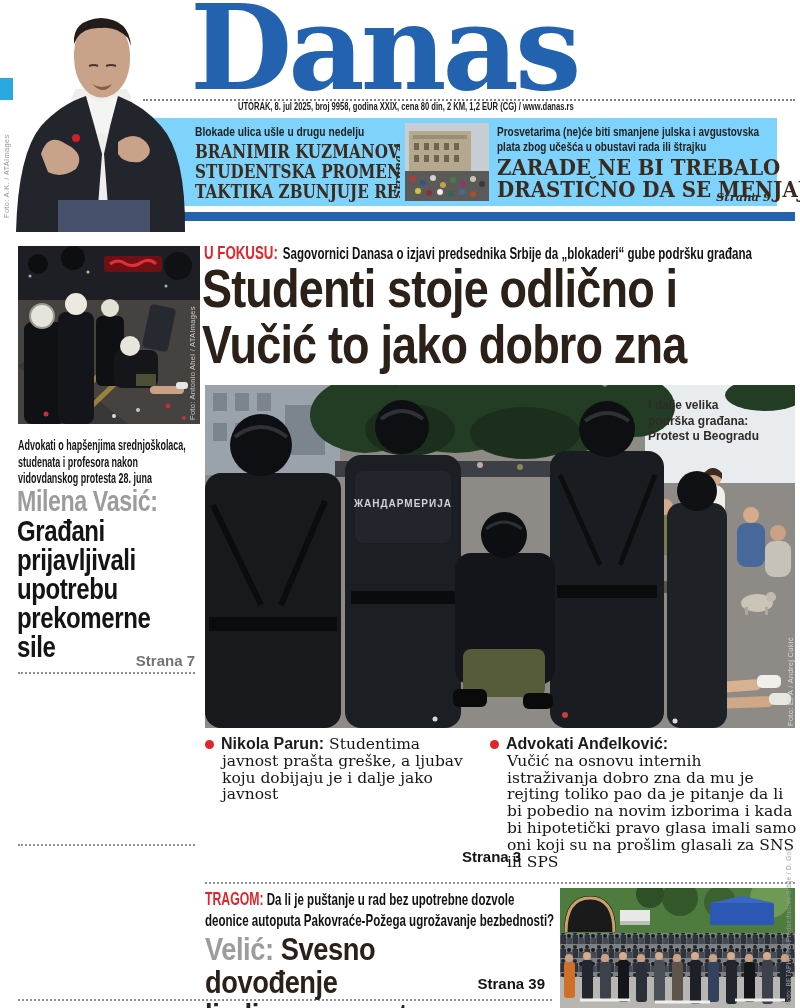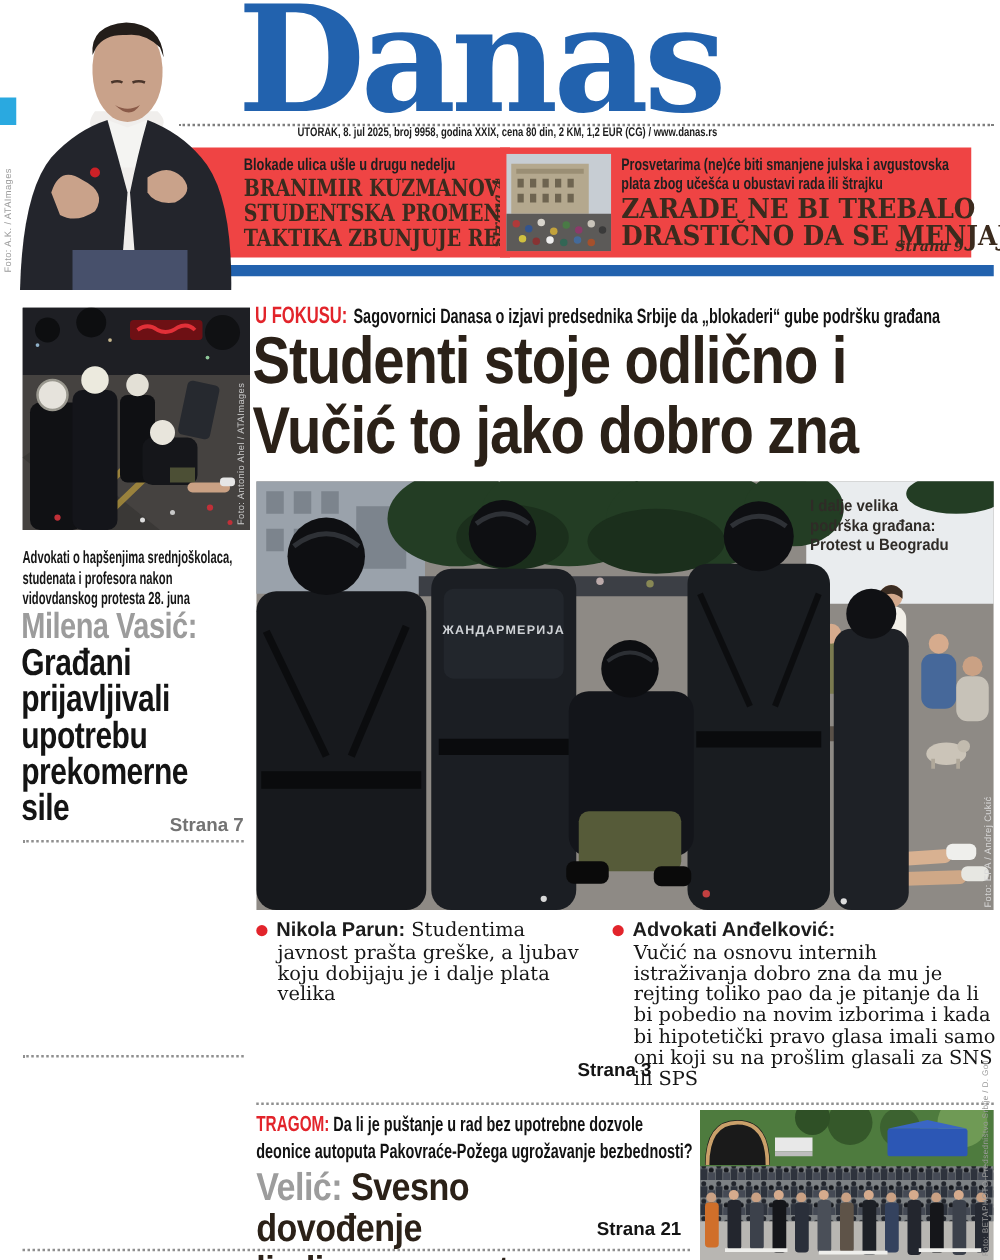--- a/index.html
+++ b/index.html
@@ -15,21 +15,21 @@
   
   .logo{position:absolute;left:190px;top:0;font-family:"DejaVu Serif",serif;font-weight:bold;
         font-size:118px;line-height:95px;letter-spacing:-4px;color:#2262ae;}
   .mastrule{left:143px;width:652px;top:99px;border-top:2px dotted #7f7f7f;}
   .dateline{position:absolute;left:238px;top:101px;font-size:10px;font-weight:bold;color:#1b1b1b;
             transform:scaleX(.76);transform-origin:0 0;white-space:nowrap;}
   .cornersq{position:absolute;left:0;top:78px;width:13px;height:22px;background:#2aa9e0;z-index:7;}
   .portrait{position:absolute;left:6px;top:4px;width:189px;height:228px;z-index:6;}
 
   
-  .teaser{position:absolute;top:118px;height:88px;background:#ef4444;}
+  .teaser{position:absolute;top:118px;height:88px;background:#7dd3fc;}
   .t-kick{position:absolute;font-size:13.5px;font-weight:bold;color:#1f1f1f;line-height:15px;}
   .t-title{position:absolute;font-family:"DejaVu Serif",serif;font-weight:bold;color:#3b2b1e;}
   .t-page{position:absolute;font-family:"DejaVu Serif",serif;font-style:italic;font-weight:bold;
           font-size:11.5px;color:#3b2b1e;}
   .bluebar{position:absolute;left:137px;top:212px;width:658px;height:9px;background:#2262ae;}
 
   
   .focusrow{position:absolute;left:204px;top:242px;white-space:nowrap;transform:scaleX(.70);transform-origin:0 0;}
   .focuslabel{font-size:19px;font-weight:bold;color:#e2242b;margin-right:7px;}
   .focuskick{font-size:16.5px;font-weight:bold;color:#121212;}
@@ -312,35 +312,35 @@
     <circle cx="360" cy="330" r="3" fill="#c24040"></circle>
       <circle cx="470" cy="336" r="2.5" fill="#ddd"></circle>
       <circle cx="230" cy="334" r="2.5" fill="#d8d8d8"></circle>
   </svg>
   <div class="mpcaption">I dalje velika
 podrška građana:
 Protest u Beogradu</div>
   <span class="vcred" style="left:786px;top:726px;color:#d8d8d8;">Foto: EPA / Andrej Cukić</span>
 
   <div class="qcol" style="left:205px;width:276px;">
-    <p class="quote"><span class="q-dot"></span><span class="q-name">Nikola Parun:</span> <span class="q-text">Studentima javnost prašta greške, a ljubav koju dobijaju je i dalje plata velika</span></p>
+    <p class="quote"><span class="q-dot"></span><span class="q-name">Nikola Parun:</span> <span class="q-text">Studentima javnost prašta greške, a ljubav koju dobijaju je i dalje jako javnost</span></p>
   </div>
   <div class="qcol" style="left:490px;width:307px;">
     <p class="quote"><span class="q-dot"></span><span class="q-name">Advokati Anđelković:</span><span class="q-text">
 Vučić na osnovu internih istraživanja dobro zna da mu je rejting toliko pao da je pitanje da li bi pobedio na novim izborima i kada bi hipotetički pravo glasa imali samo oni koji su na prošlim glasali za SNS ili SPS</span></p>
   </div>
   <div class="qpage">Strana 3</div>
   <div class="dotline" style="left:205px;width:590px;top:882px;"></div>
 
   <div class="tragom">
     <div class="tg-kickrow"><span class="tg-label">TRAGOM:</span> <span class="tg-kick">Da li je puštanje u rad bez upotrebne dozvole
 deonice autoputa Pakovraće-Požega ugrožavanje bezbednosti?</span></div>
     <div class="tg-head"><span class="tg-name">Velić:</span> <span class="tg-title">Svesno dovođenje
 ljudi u opasnost</span></div>
-    <div class="tg-page">Strana 21</div>
+    <div class="tg-page">Strana 39</div>
   </div>
 
   <svg class="abs" style="left:560px;top:888px;" width="235" height="120" viewBox="0 0 235 120">
     <defs>
       <pattern id="cr" width="12" height="14" patternUnits="userSpaceOnUse">
         <rect width="12" height="14" fill="#7d8184"></rect>
         <circle cx="3" cy="3" r="2" fill="#22252c"></circle>
         <rect x="0.5" y="5" width="5.5" height="9" fill="#2e333d"></rect>
         <circle cx="9" cy="6" r="2" fill="#16181d"></circle>
         <rect x="6.5" y="8" width="5.5" height="6" fill="#454a55"></rect>

